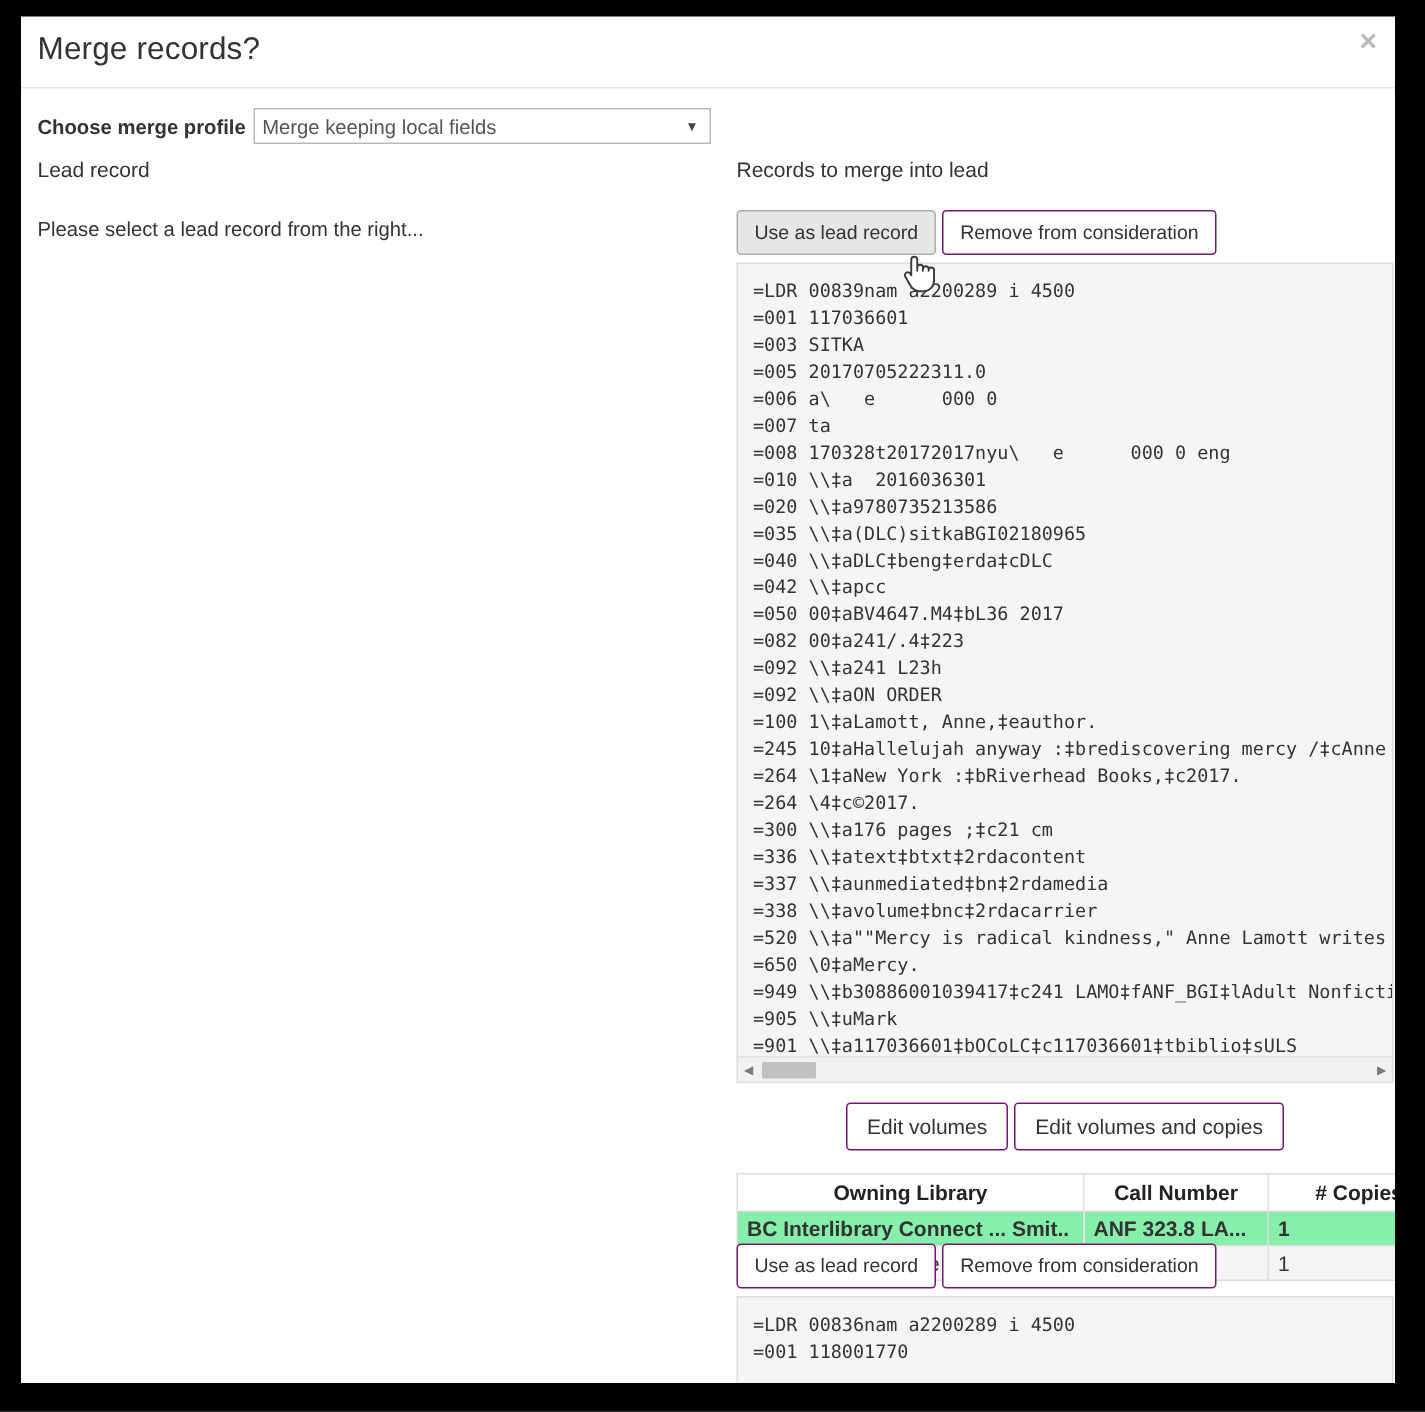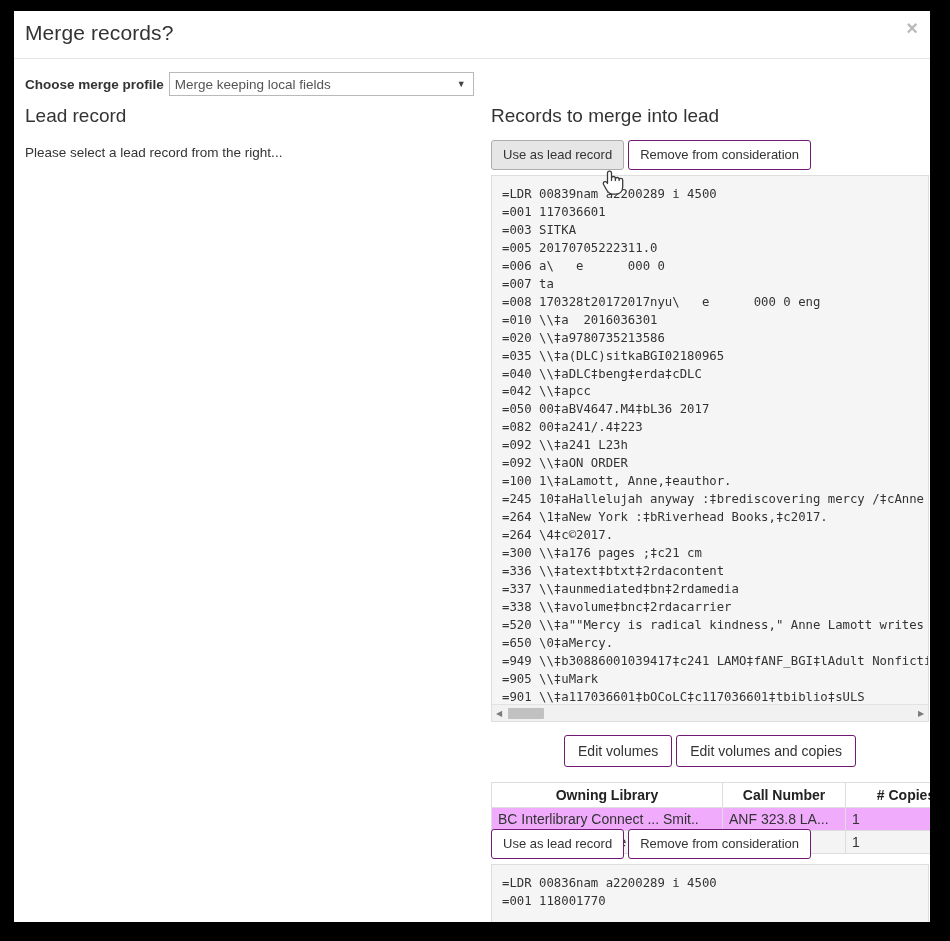--- a/index.html
+++ b/index.html
@@ -104,21 +104,21 @@
     right: 7px;
     top: 50%;
     transform: translateY(-50%);
     font-size: 9px;
     color: #444444;
   }
 
   
   .col-heading {
     position: absolute;
-    font-size: 19px;
+    font-size: 14px;
     color: #333333;
     font-weight: normal;
   }
   #lead-heading  { left: 11px;  top: 46px; }
   #merge-heading { left: 477px; top: 46px; }
 
   .lead-note {
     position: absolute;
     left: 11px;
     top: 86px;
@@ -248,21 +248,21 @@
     color: #222222;
   }
   .copies-table td {
     border: 1px solid #dddddd;
     padding: 3px 6px;
     font-size: 14px;
     white-space: nowrap;
     overflow: hidden;
     text-overflow: ellipsis;
   }
-  .copies-table tr.row-odd  td { background: #f0abfc; }
+  .copies-table tr.row-odd  td { background: #86efac; font-weight: bold; }
   .copies-table tr.row-even td { background: #f4f4f4; }
   .col-lib  { width: 218px; }
   .col-call { width: 110px; margin-left: 24px; }
   .col-cnt  { width: 108px; }
   .cell-lib-indent { padding-left: 14px; }
   .cell-cnt-indent { padding-left: 20px; }
 </style>
 </head>
 <body>
 

